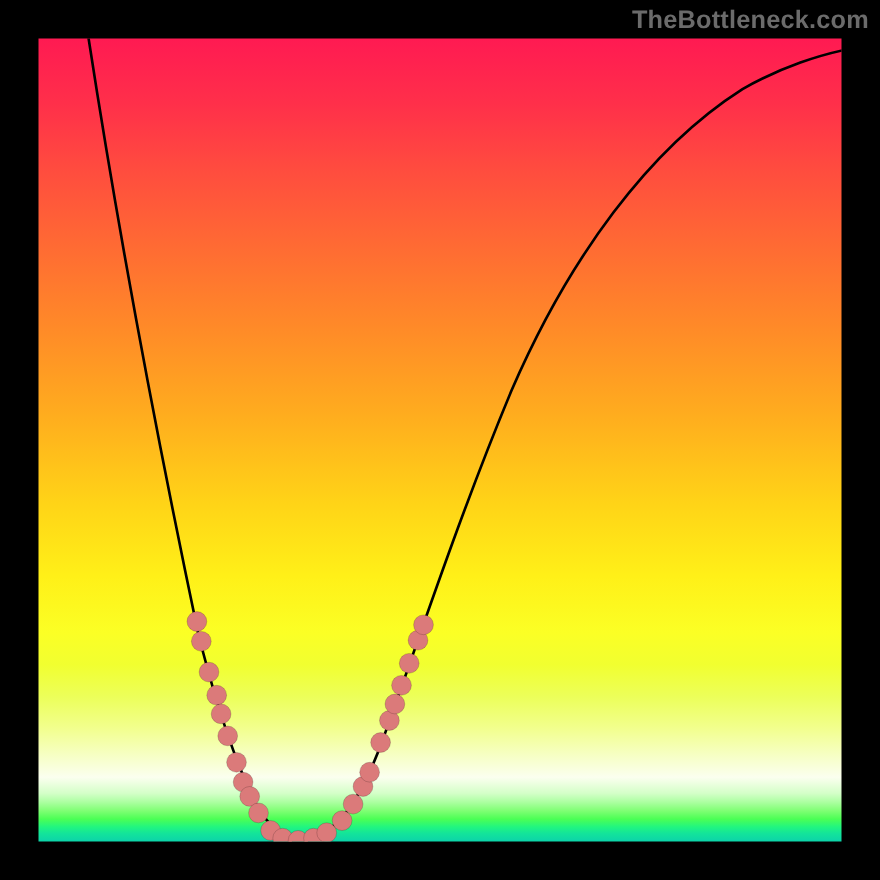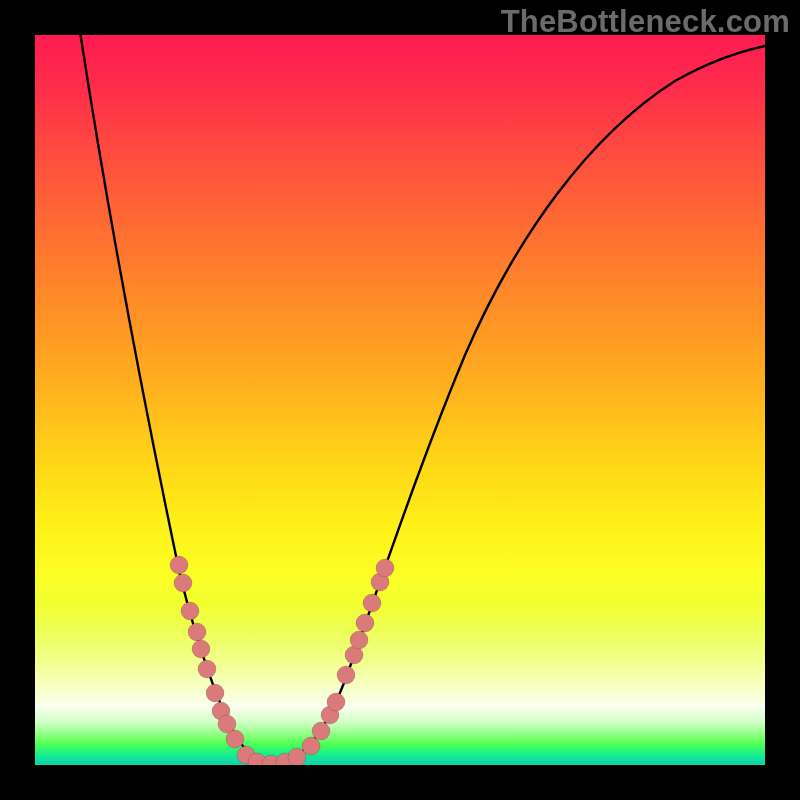--- a/index.html
+++ b/index.html
@@ -52,21 +52,21 @@
     position: absolute;
     left: 0;
     top: 0;
     width: 730px;
     height: 730px;
   }
   .watermark {
     position: absolute;
     top: 4px;
     right: 10px;
-    font-size: 31px;
+    font-size: 23px;
     font-weight: 600;
     color: #6b6b6b;
     letter-spacing: 0.2px;
   }
 </style>
 </head>
 <body>
 
 <div class="stage">
 

